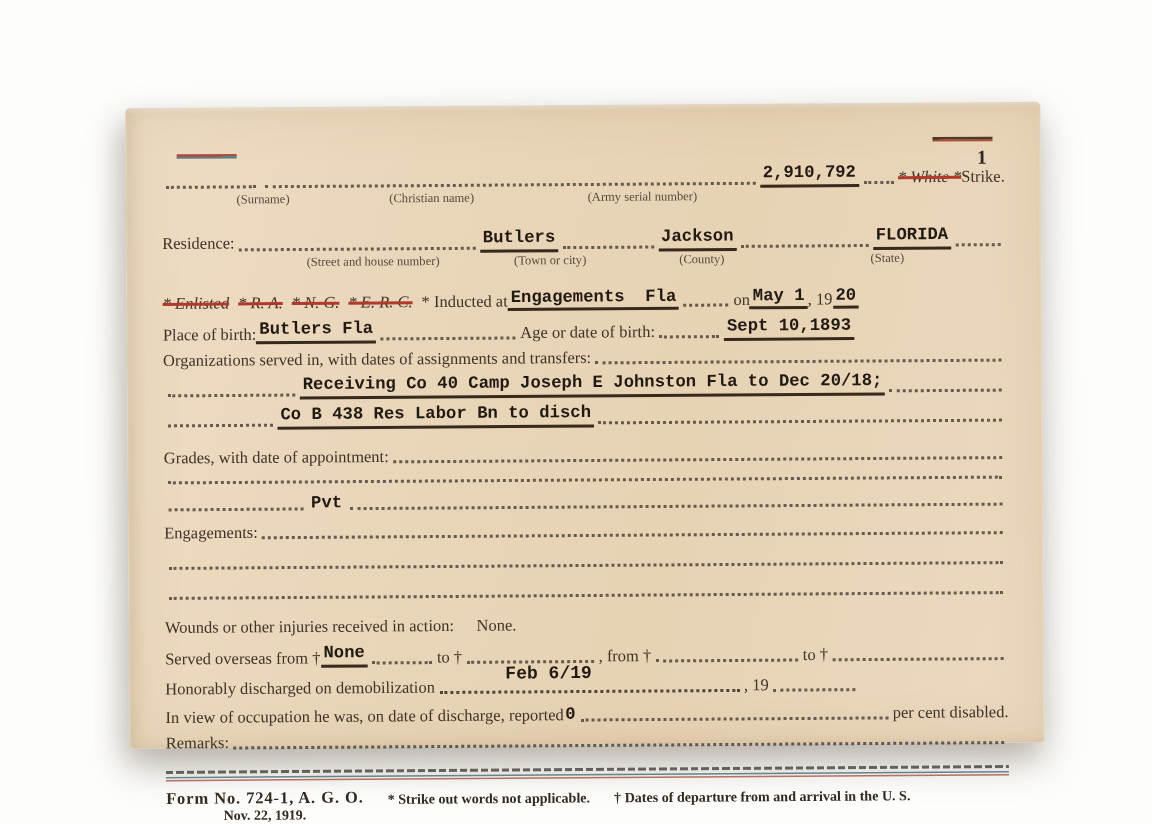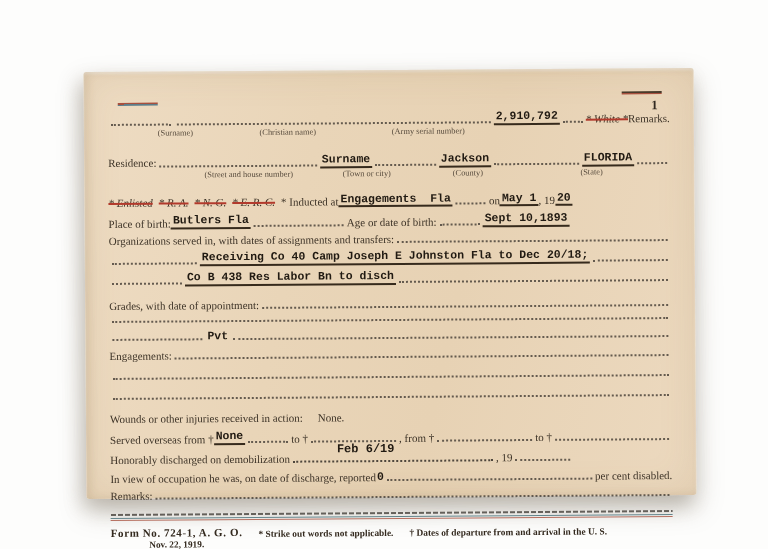--- a/index.html
+++ b/index.html
@@ -65,32 +65,32 @@
   <span class="tick tick-left"></span>
   <span class="tick tick-right"></span>
   <div class="pagenum">1</div>
 
   <div class="row mt-name">
     <span class="l w60"></span>
     <span class="l"></span>
     <span class="typed u">2,910,792</span>
     <span class="l w20"></span>
     <span class="struck">* White *</span>
-    <span> Remarks.</span>
+    <span> Strike.</span>
   </div>
   <div class="sub">
     <span style="left:12%">(Surname)</span>
     <span style="left:32%">(Christian name)</span>
     <span style="left:57%">(Army serial number)</span>
   </div>
 
   <div class="row mt-res">
     <span>Residence:</span>
     <span class="l" style="flex:2.6"></span>
-    <span class="typed u">Surname</span>
+    <span class="typed u">Butlers</span>
     <span class="l" style="flex:1"></span>
     <span class="typed u">Jackson</span>
     <span class="l" style="flex:1.4"></span>
     <span class="typed u">FLORIDA</span>
     <span class="l w30"></span>
   </div>
   <div class="sub">
     <span style="left:25%">(Street and house number)</span>
     <span style="left:46%">(Town or city)</span>
     <span style="left:64%">(County)</span>

